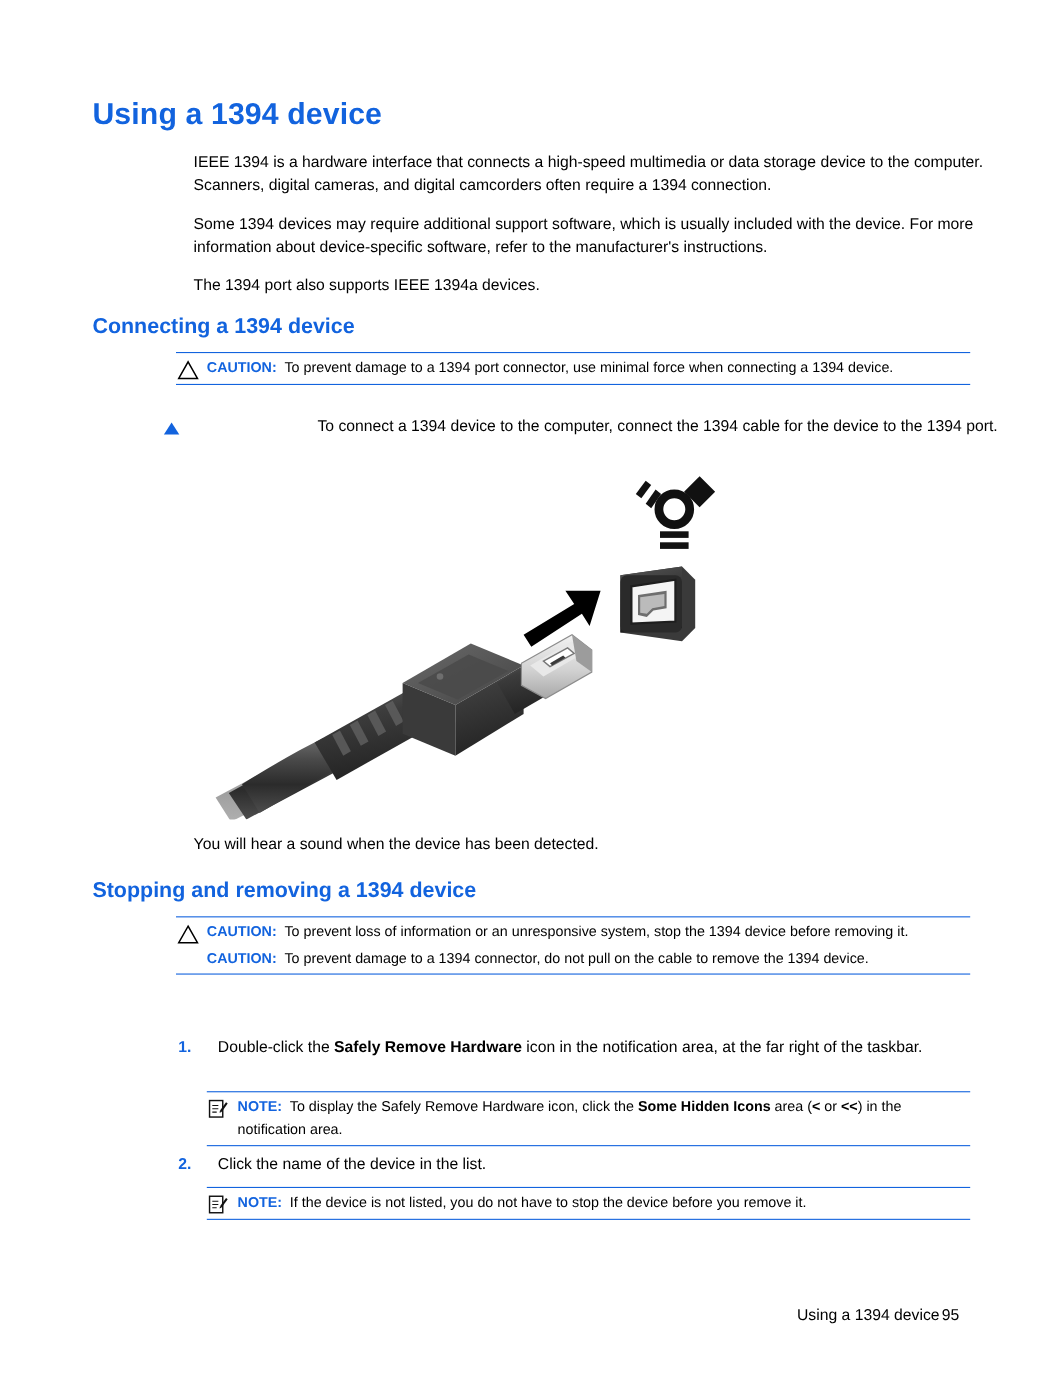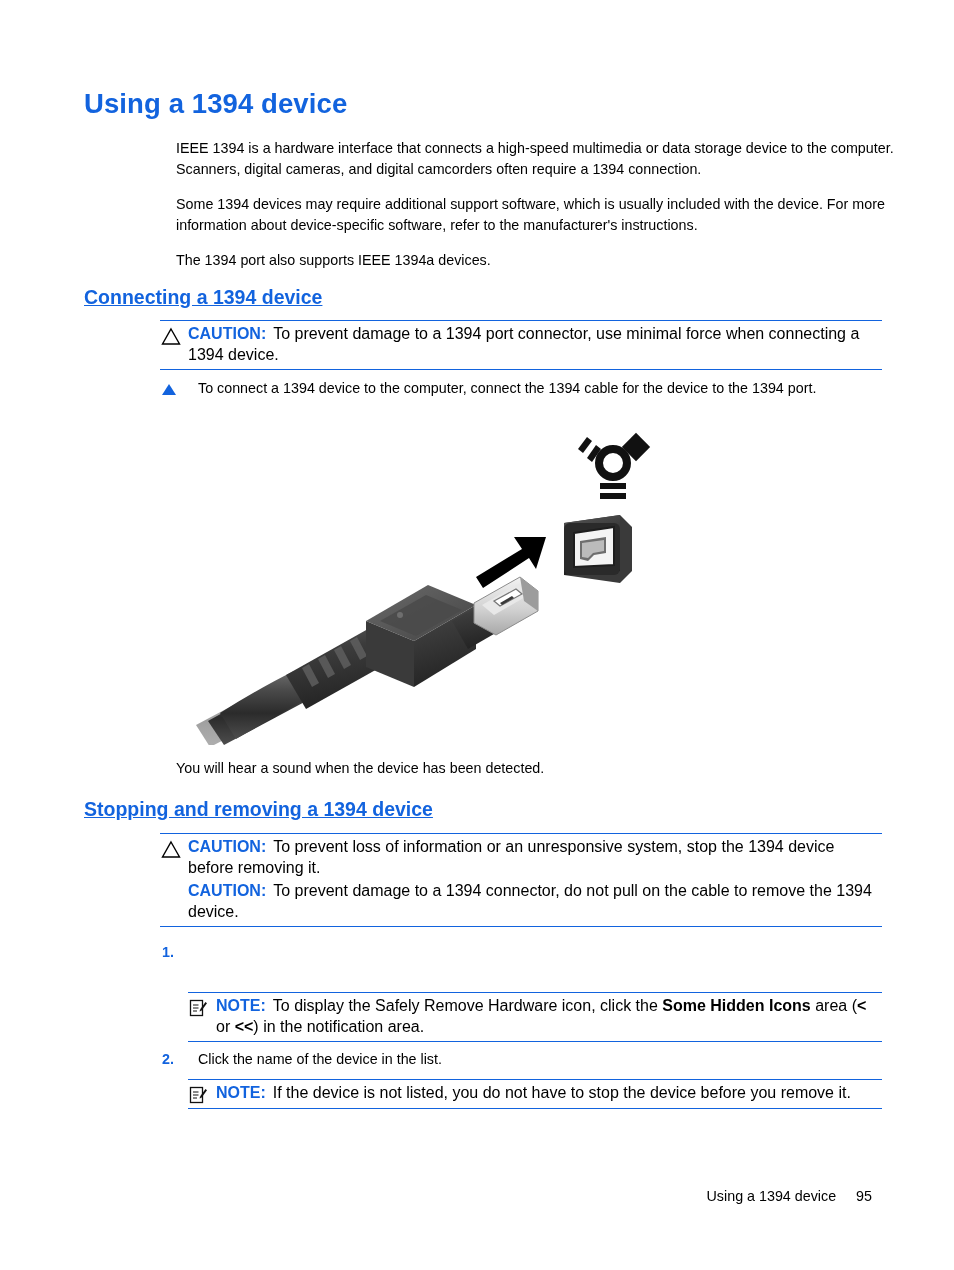--- a/index.html
+++ b/index.html
@@ -32,21 +32,20 @@
     font-size: 27.5px;
     font-weight: bold;
     color: #1263DE;
     letter-spacing: 0.1px;
   }
   h2.doc-h2 {
     margin: 0;
     font-size: 19.5px;
     font-weight: bold;
     color: #1263DE;
-    text-decoration: underline;
   }
 
   
   .body-col {
     position: absolute;
     left: 160px;
     width: 722px;
     font-size: 14.3px;
     line-height: 20.6px;
     margin-left: 16px;
@@ -58,21 +57,21 @@
   
   .admon {
     border-top: 1.6px solid #1263DE;
     border-bottom: 1.6px solid #1263DE;
     padding: 3px 0 4px 0;
     position: relative;
     box-sizing: border-box;
   }
   .admon-inner {
     padding-left: 28px;
-    font-size: 16px;
+    font-size: 13px;
     line-height: 20.6px;
   }
   .admon-inner p {
     margin: 0;
   }
   .admon-inner p + p {
     margin-top: 3px;
   }
   .admon-label {
     color: #1263DE;
@@ -127,21 +126,21 @@
     position: absolute;
     left: 0;
     top: 1188px;
     width: 954px;
     text-align: right;
     padding-right: 82px;
     box-sizing: border-box;
     font-size: 14.3px;
     color: #000;
   }
-  .footer .pg { margin-left: 20px; }
+  .footer .pg { margin-left: 2px; }
 
   
   .illus {
     position: absolute;
     left: 190px;
     top: 425px;
     width: 470px;
     height: 320px;
   }
 </style>
@@ -166,21 +165,21 @@
         <polygon points="11,3 19.5,18 2.5,18" fill="none" stroke="#000000" stroke-width="1.4"></polygon>
       </svg>
     </span>
     <div class="admon-inner">
       <p>
         <span class="admon-label">CAUTION:</span><span>To prevent damage to a 1394 port connector, use minimal force when connecting a 1394 device.</span>
       </p>
     </div>
   </div>
 
-  <div class="tri-item" style="position:absolute;left:160px;top:378px;width:722px;">
+  <div class="tri-item" style="position:absolute;left:147px;top:378px;width:722px;text-align:right;">
     <span class="tri-marker"></span>
     <span>To connect a 1394 device to the computer, connect the 1394 cable for the device to the 1394 port.</span>
   </div>
 
   <div class="illus">
     <svg width="470" height="320" viewBox="0 0 470 320">
       <defs>
         <linearGradient id="cableGrad" x1="0" y1="0" x2="0" y2="1">
           <stop offset="0%" stop-color="#6d6d6d"></stop>
           <stop offset="28%" stop-color="#4a4a4a"></stop>
@@ -298,20 +297,21 @@
         <span class="admon-label">CAUTION:</span><span>To prevent loss of information or an unresponsive system, stop the 1394 device before removing it.</span>
       </p>
       <p>
         <span class="admon-label">CAUTION:</span><span>To prevent damage to a 1394 connector, do not pull on the cable to remove the 1394 device.</span>
       </p>
     </div>
   </div>
 
   <div class="num-item" style="position:absolute;left:160px;top:942px;width:722px;">
     <span class="num-marker">1.</span>
+    <span><span>Double-click the </span><b class="inline-b">Safely Remove Hardware</b><span> icon in the notification area, at the far right of the taskbar.</span></span>
   </div>
 
   <div class="admon" style="position:absolute;left:188px;top:992px;width:694px;">
     <span class="admon-icon">
       <svg width="20" height="20" viewBox="0 0 20 20">
         <rect x="2.5" y="2.5" width="12" height="15" fill="#ffffff" stroke="#111111" stroke-width="1.3"></rect>
         <line x1="5" y1="7" x2="10.5" y2="7" stroke="#111111" stroke-width="1"></line>
         <line x1="5" y1="10" x2="10.5" y2="10" stroke="#111111" stroke-width="1"></line>
         <line x1="5" y1="13" x2="9" y2="13" stroke="#111111" stroke-width="1"></line>
         <path d="M12,11.5 L17.5,4 L19,5.2 L13.5,12.8 Z" fill="#111111"></path>

